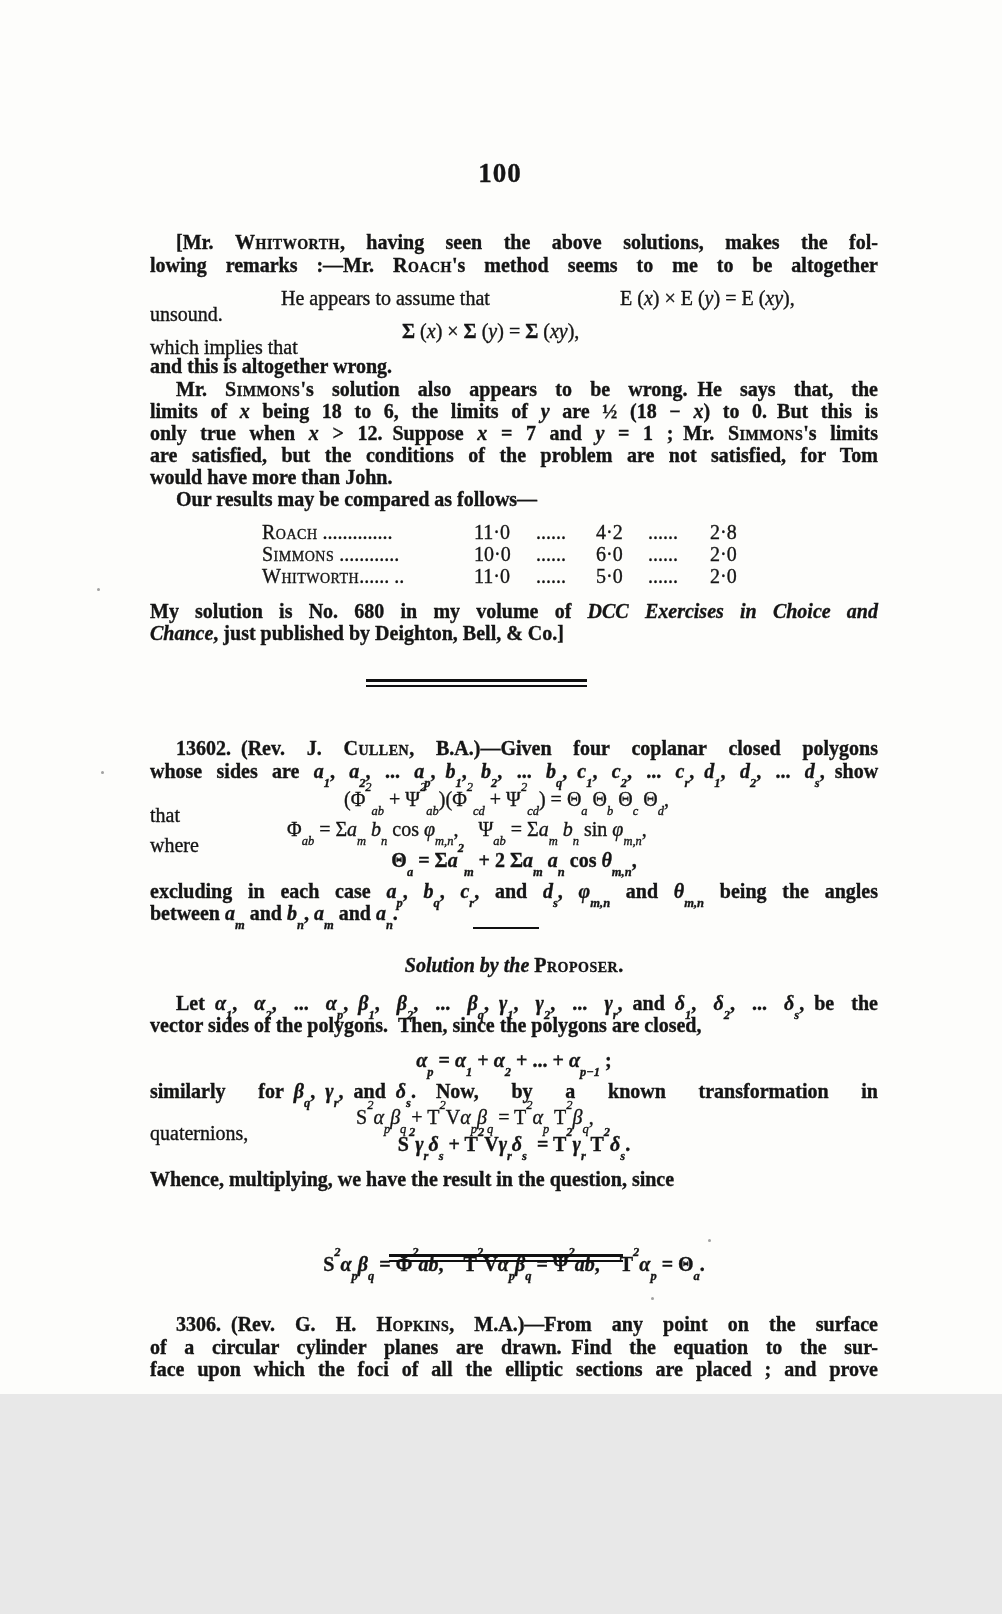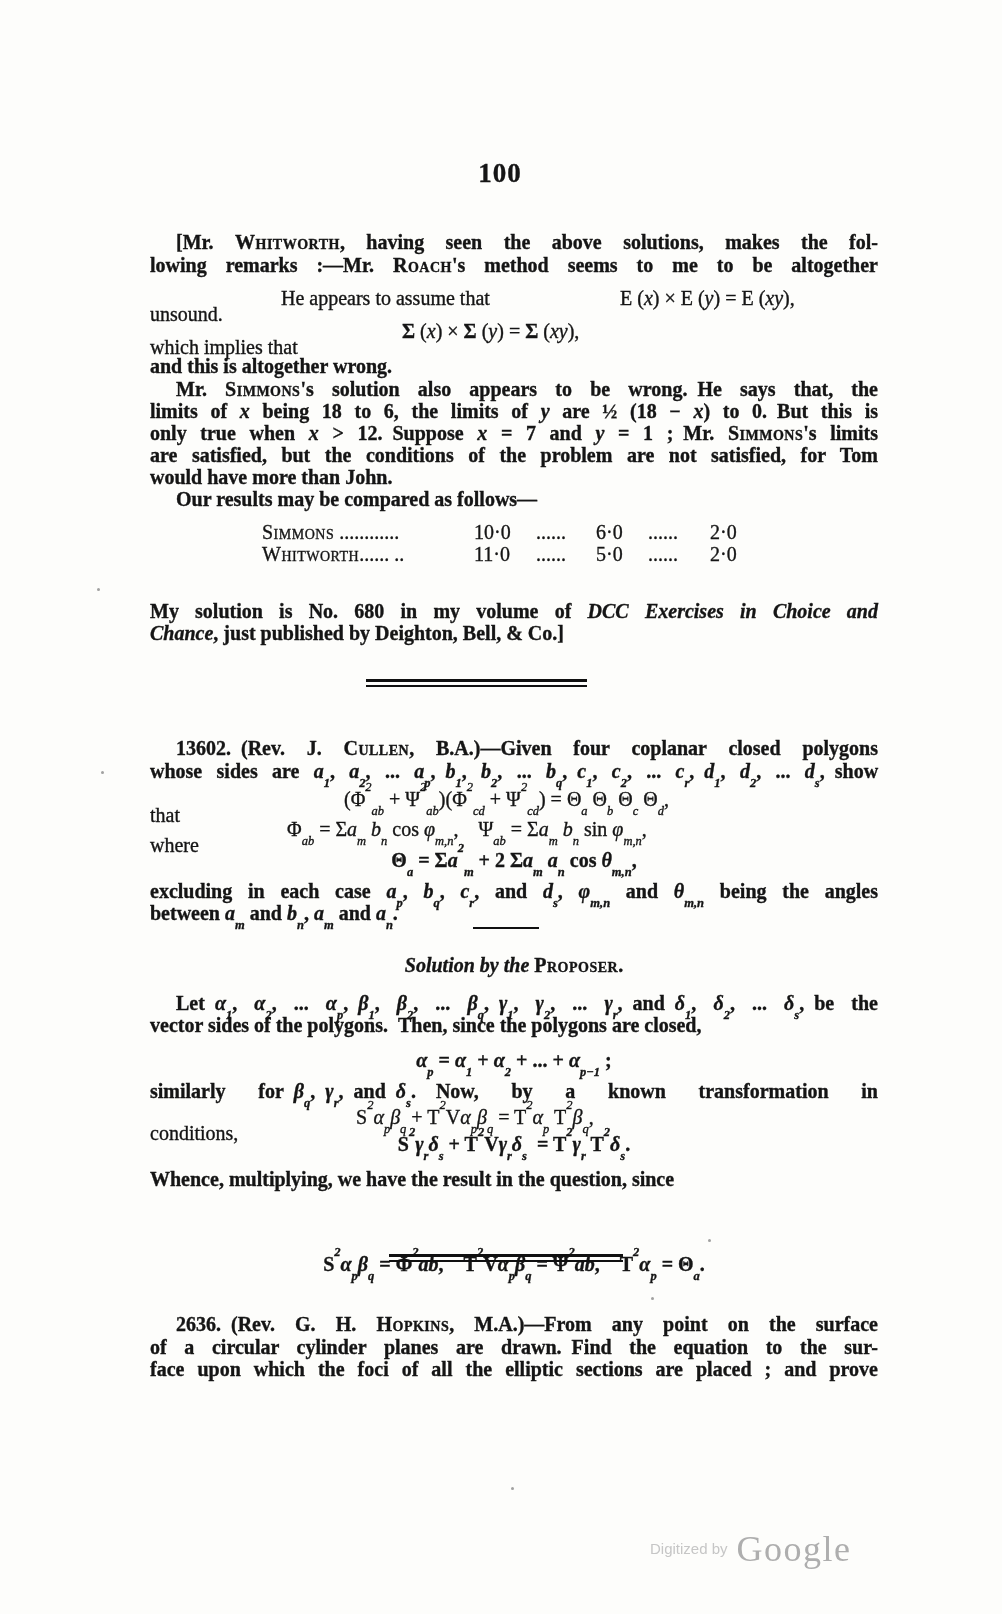--- a/index.html
+++ b/index.html
@@ -1,17 +1,17 @@
 <!DOCTYPE html>
 <html><head>
 <meta charset="utf-8">
 <style>
   html,body { margin:0; padding:0; background:#e8e8e8; }
   .sheet {
-    position:relative; width:1002px; height:1614px;
+    position:relative; width:1002px; height:1394px;
     background:#fdfdfb; color:#151515; overflow:hidden;
     font-family:"Liberation Serif","DejaVu Serif",serif;
     font-size:20px; line-height:22px;
   }
   .tx { -webkit-text-stroke:0.35px currentColor; }
   .line { position:absolute; left:150px; width:728px; white-space:normal;font-weight:bold; }
   .j    { text-align:justify; text-align-last:justify; }
   .ind  { padding-left:26px; box-sizing:border-box; }
   .ctr  { text-align:center; }
   .pagenum { position:absolute; left:150px; width:700px; text-align:center;
@@ -64,20 +64,28 @@
   <table class="rtable tx">
     <colgroup>
         <col style="width:212px">
         <col style="width:62px">
         <col style="width:60px">
         <col style="width:52px">
         <col style="width:62px">
         <col style="width:52px">
       </colgroup>
     <tbody>
+        <tr>
+      <td><span class="sc">Roach</span> ..............</td>
+      <td>11·0</td>
+      <td>......</td>
+      <td>4·2</td>
+      <td>......</td>
+      <td>2·8</td>
+    </tr>
     <tr>
       <td><span class="sc">Simmons</span> ............</td>
       <td>10·0</td>
       <td>......</td>
       <td>6·0</td>
       <td>......</td>
       <td>2·0</td>
     </tr>
     <tr>
       <td><span class="sc">Whitworth</span>...... ..</td>
@@ -113,30 +121,30 @@
 
   <div class="rule1" style="left:473px; top:927px; width:66px"></div>
 
   <div class="line tx ctr" style="top:954px"><i>Solution by the</i> <span class="sc">Proposer</span>.</div>
   <div class="line tx j ind" style="top:992px">Let <i>α</i><sub>1</sub>, <i>α</i><sub>2</sub>, ... <i>α</i><sub>p</sub>, <i>β</i><sub>1</sub>, <i>β</i><sub>2</sub>, ... <i>β</i><sub>q</sub>, <i>γ</i><sub>1</sub>, <i>γ</i><sub>2</sub>, ... <i>γ</i><sub>r</sub>, and <i>δ</i><sub>1</sub>, <i>δ</i><sub>2</sub>, ... <i>δ</i><sub>s</sub>, be the</div>
   <div class="line tx" style="top:1014px">vector sides of the polygons. Then, since the polygons are closed,</div>
   <div class="line tx ctr" style="top:1049px"><i>α</i><sub>p</sub> = <i>α</i><sub>1</sub> + <i>α</i><sub>2</sub> + ... + <i>α</i><sub>p−1</sub> ;</div>
   <div class="line tx j" style="top:1080px">similarly for <i>β</i><sub>q</sub>, <i>γ</i><sub>r</sub>, and <i>δ</i><sub>s</sub>.  Now, by a known transformation in</div>
 
   <div class="eqline tx" style="top:1106px">
-    <span class="lab">conditions,</span>
+    <span class="lab">quaternions,</span>
     <span class="frm" style="left:206px">S<sup>2</sup><i>α</i><sub>p</sub><i>β</i><sub>q</sub> + T<sup>2</sup>V<i>α</i><sub>p</sub><i>β</i><sub>q</sub> = T<sup>2</sup><i>α</i><sub>p</sub> T<sup>2</sup><i>β</i><sub>q</sub>,</span>
   </div>
   <div class="line tx ctr" style="top:1133px">S<sup>2</sup><i>γ</i><sub>r</sub><i>δ</i><sub>s</sub> + T<sup>2</sup>V<i>γ</i><sub>r</sub><i>δ</i><sub>s</sub> = T<sup>2</sup><i>γ</i><sub>r</sub> T<sup>2</sup><i>δ</i><sub>s</sub>.</div>
   <div class="line tx" style="top:1168px">Whence, multiplying, we have the result in the question, since</div>
   <div class="line tx ctr" style="top:1253px">S<sup>2</sup><i>α</i><sub>p</sub><i>β</i><sub>q</sub> = Φ<sup>2</sup><i>ab</i>, T<sup>2</sup>V<i>α</i><sub>p</sub><i>β</i><sub>q</sub> = Ψ<sup>2</sup><i>ab</i>, T<sup>2</sup><i>α</i><sub>p</sub> = Θ<sub>a</sub>.</div>
 
   <div class="rule2" style="left:389px; top:1254px; width:234px"></div>
 
-  <div class="line tx j ind" style="top:1313px"><b>2636.</b> (Rev. G. H. <span class="sc">Hopkins</span>, M.A.)—From any point on the surface</div>
+  <div class="line tx j ind" style="top:1313px"><b>3306.</b> (Rev. G. H. <span class="sc">Hopkins</span>, M.A.)—From any point on the surface</div>
   <div class="line tx j" style="top:1336px">of a circular cylinder planes are drawn. Find the equation to the sur-</div>
   <div class="line tx j" style="top:1358px">face upon which the foci of all the elliptic sections are placed ; and prove</div>
 
   <div class="speck" style="left:97px;  top:588px"></div>
   <div class="speck" style="left:101px; top:771px"></div>
   <div class="speck" style="left:708px; top:1239px"></div>
   <div class="speck" style="left:651px; top:1297px"></div>
   <div class="speck" style="left:511px; top:1487px"></div>
 
   <div class="wm">

